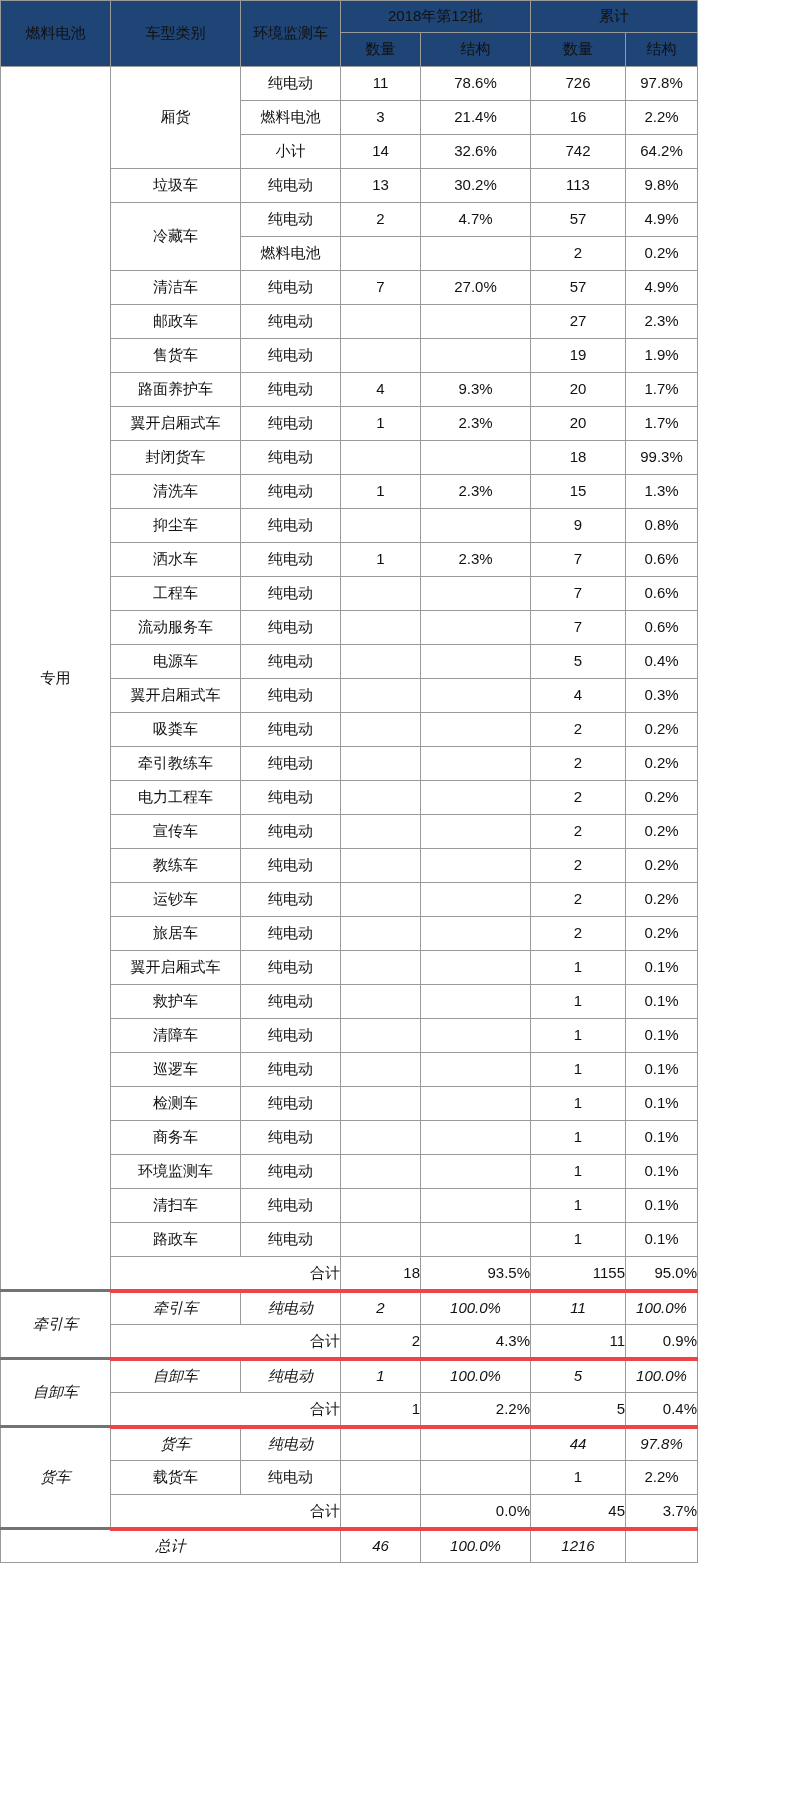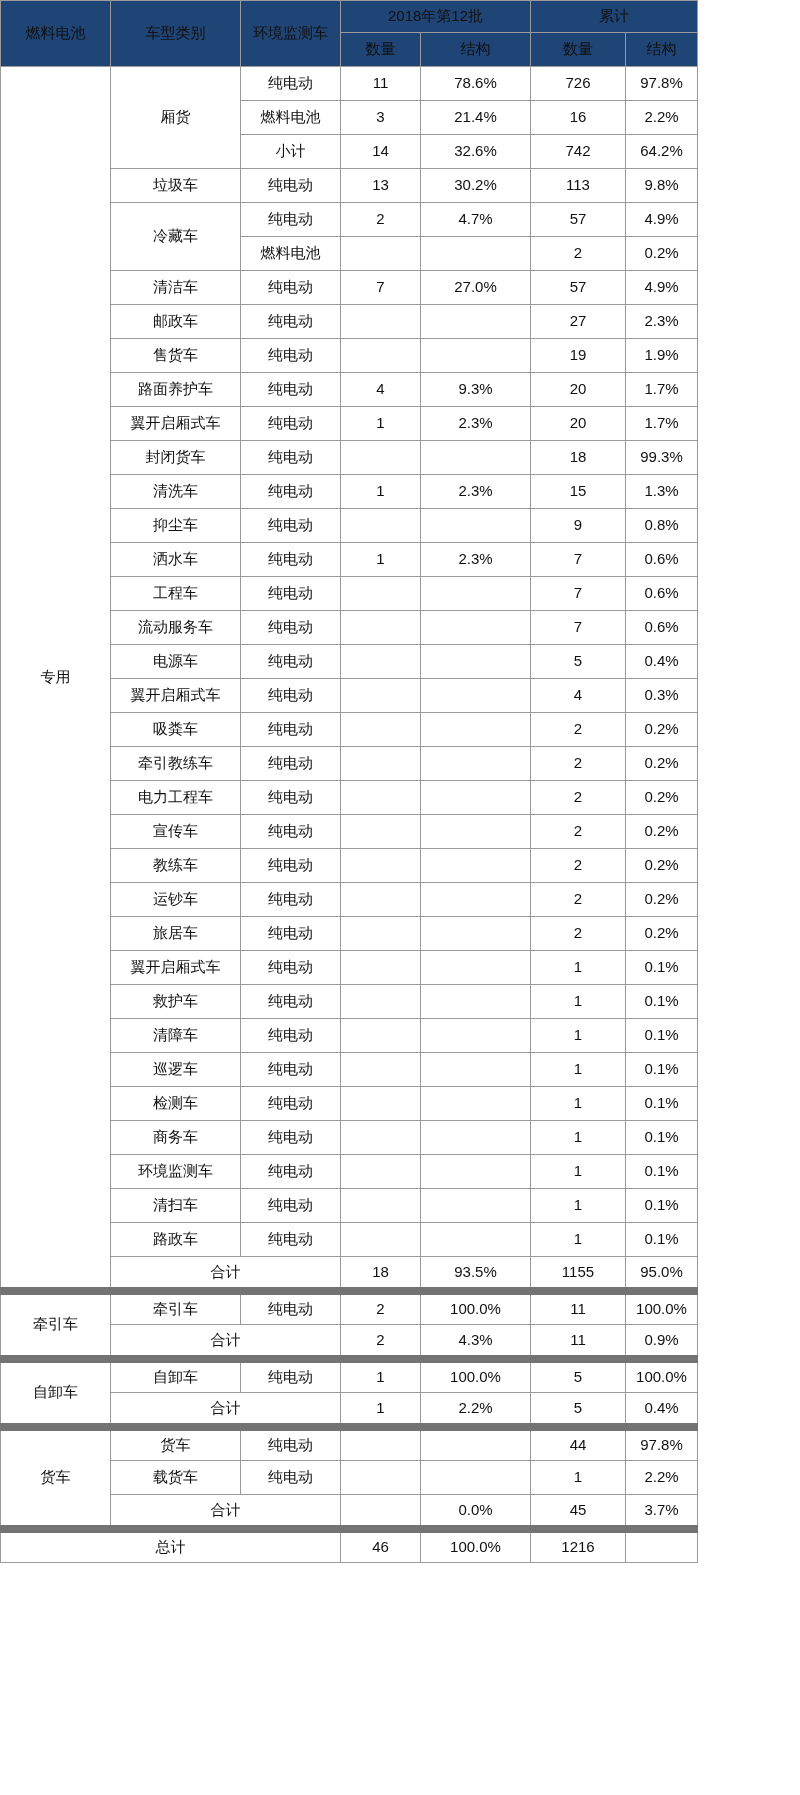--- a/index.html
+++ b/index.html
@@ -54,22 +54,22 @@
   td.grp      { font-weight: bold; font-size: 16px; }
   td.pw       { font-weight: normal; font-size: 15px; }
   td.num      { font-weight: normal; font-size: 15px; }
   td.sub      { font-weight: bold;   font-size: 16px; }
   td.subnum   { font-weight: bold;   font-size: 16px; }
   td.total    { font-weight: bold;   font-size: 17px; }
   td.totnum   { font-weight: bold;   font-size: 17px; }
   td.grand    { font-weight: bold;   font-size: 18px; }
 
   
-  tr.block-end > td { border-bottom: 4px solid #ef4444; }
-  tr.block-start > td { border-top: 8px solid #737373; }
+  tr.block-end > td { border-bottom: 4px solid #ef4444; text-align: right; }
+  tr.block-start > td { border-top: 3px solid #737373; font-style: italic; }
 
   col.c0 { width: 110px; }
   col.c1 { width: 130px; }
   col.c2 { width: 100px; }
   col.c3 { width:  80px; }
   col.c4 { width: 110px; }
   col.c5 { width:  95px; }
   col.c6 { width:  72px; }
 </style>
 </head>

